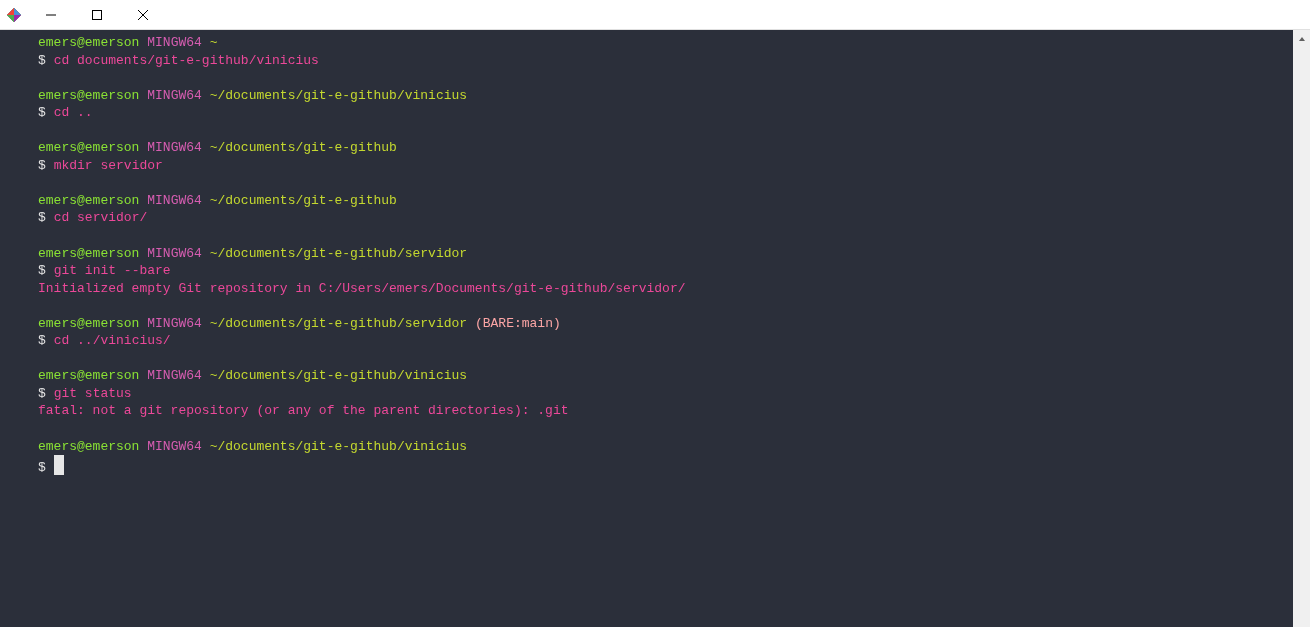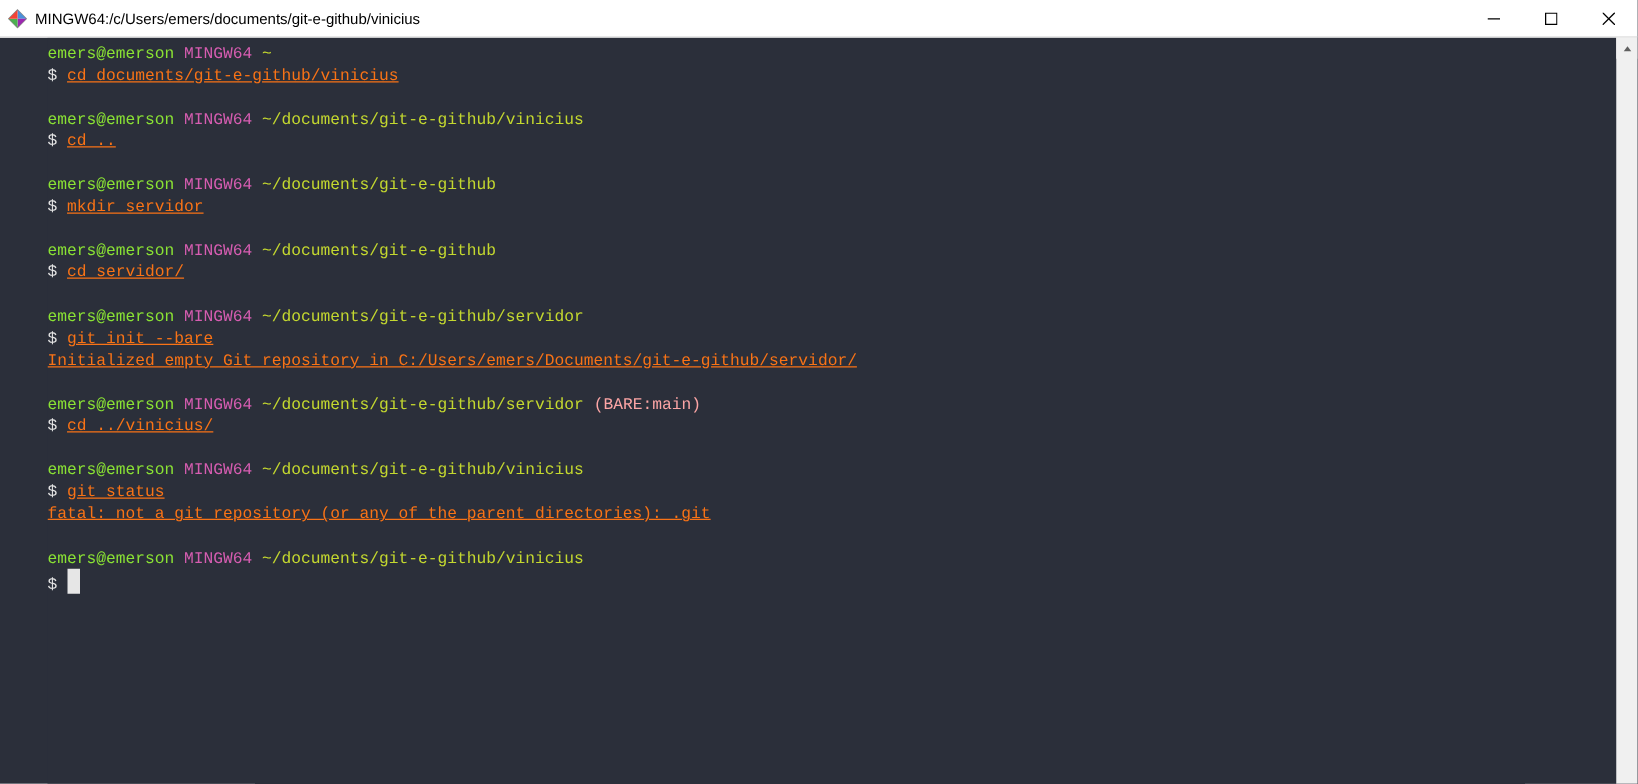--- a/index.html
+++ b/index.html
@@ -77,21 +77,21 @@
       justify-content: center;
       font-size: 9px;
       color: #606060;
       background: #f0f0f0;
     }
     .line { display: block; }
     .user { color: #8ae234; }
     .mingw { color: #d65db1; }
     .path { color: #c4d82f; }
     .branch { color: #fca5a5; }
-    .white { color: #f97316; text-decoration: underline; }
+    .white { color: #ec4899; }
     .dollar { color: #e6e6e6; }
     .cursor-block {
       display: inline-block;
       width: 10px;
       height: 20px;
       background: #e6e6e6;
       vertical-align: text-bottom;
     }
   </style>
 </head>
@@ -100,21 +100,20 @@
 <div class="titlebar">
   <span class="titlebar-icon">
     <svg width="16" height="16" viewBox="0 0 16 16">
       <polygon points="8,1 15,8 8,15 1,8" fill="none" stroke="#888" stroke-width="1"></polygon>
       <polygon points="8,1 15,8 8,8" fill="#4a90d9"></polygon>
       <polygon points="8,8 15,8 8,15" fill="#9c27b0"></polygon>
       <polygon points="1,8 8,8 8,15" fill="#4caf50"></polygon>
       <polygon points="8,1 8,8 1,8" fill="#f44336"></polygon>
     </svg>
   </span>
-  <span class="titlebar-title">MINGW64:/c/Users/emers/documents/git-e-github/vinicius</span>
   <div class="window-controls">
     <div class="win-btn">
       <svg width="10" height="10" viewBox="0 0 10 10">
           <line x1="0" y1="5" x2="10" y2="5" stroke="#000" stroke-width="1"></line>
         </svg>
     </div>
     <div class="win-btn">
       <svg width="10" height="10" viewBox="0 0 10 10">
           <rect x="0.5" y="0.5" width="9" height="9" fill="none" stroke="#000" stroke-width="1"></rect>
         </svg>

